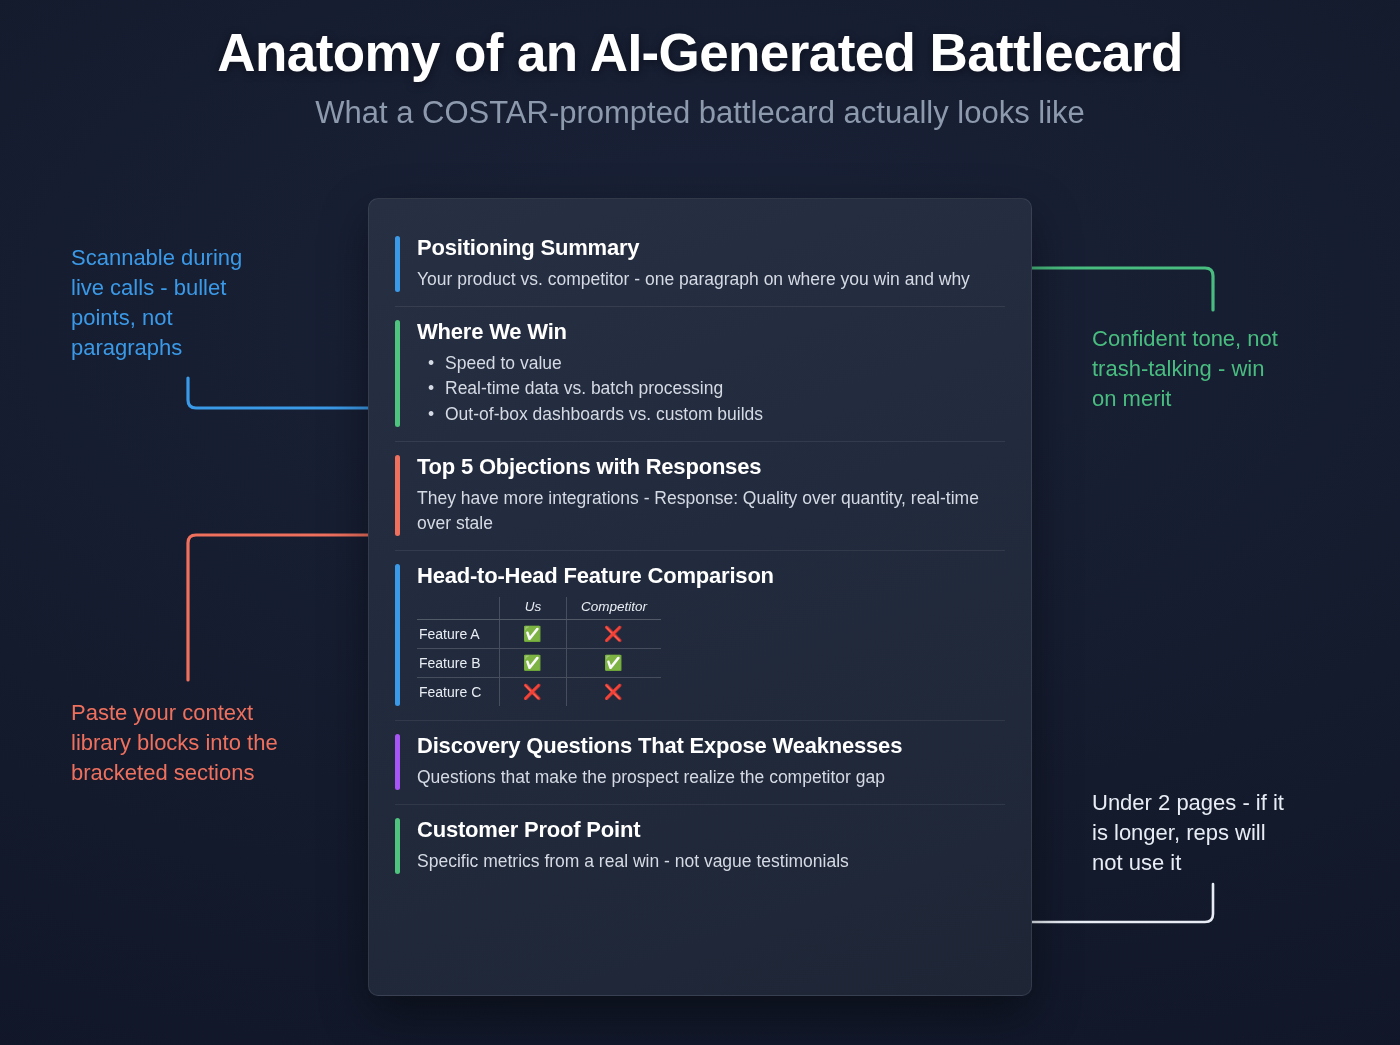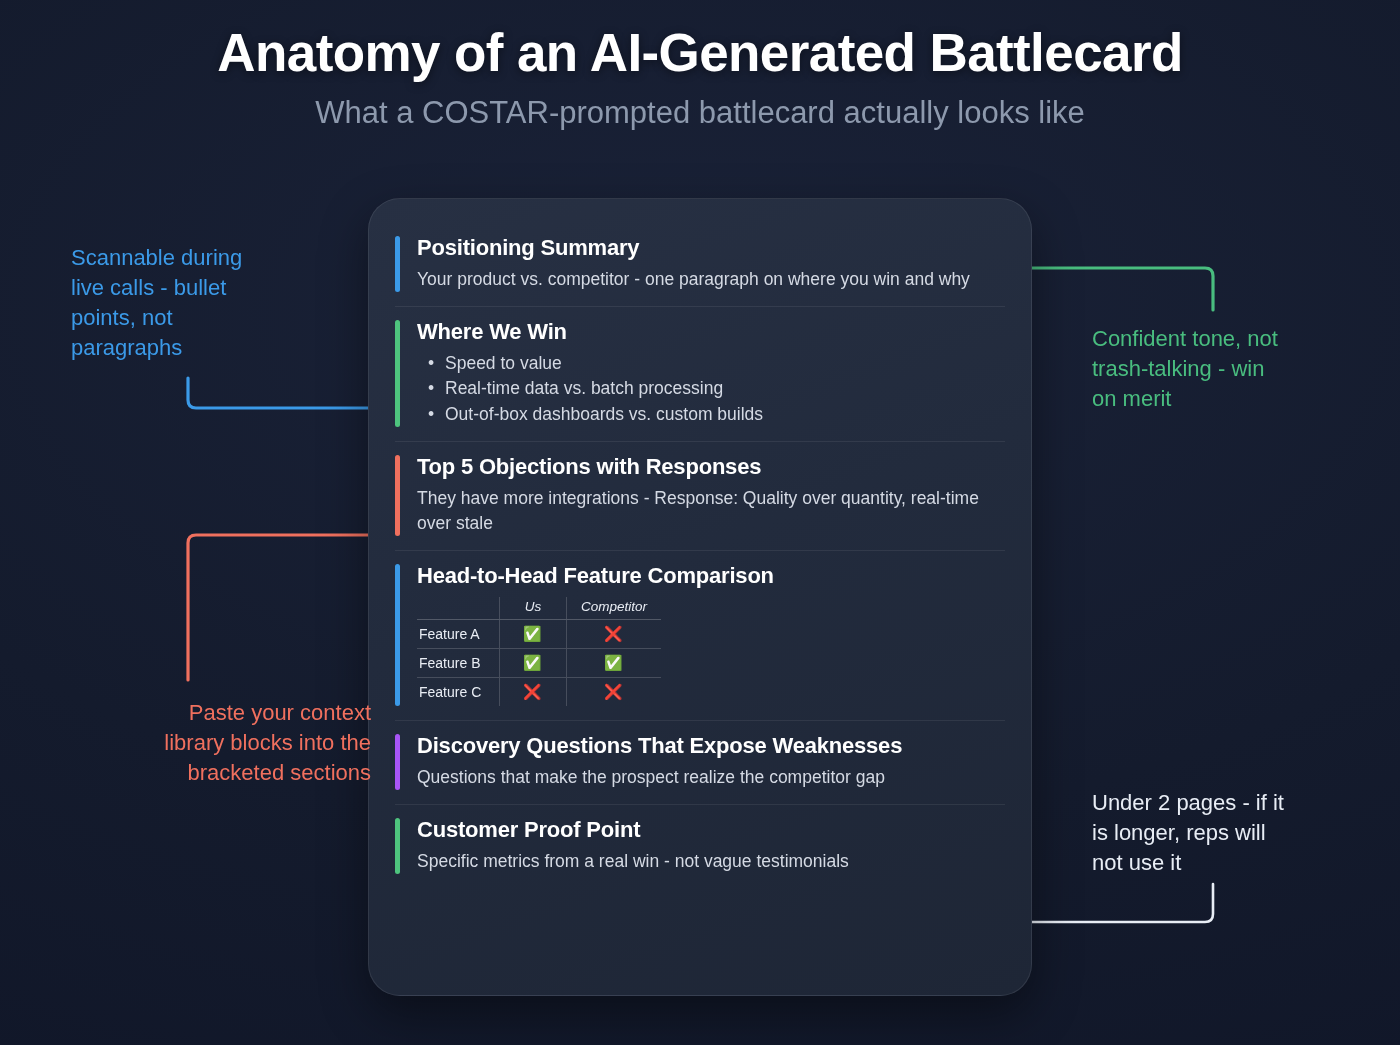--- a/index.html
+++ b/index.html
@@ -44,21 +44,21 @@
   
   .card {
     position: absolute;
     left: 368px;
     top: 198px;
     width: 664px;
     height: 798px;
     box-sizing: border-box;
     background: linear-gradient(160deg, #273043 0%, #222b3d 45%, #1e2636 100%);
     border: 1px solid rgba(255,255,255,0.085);
-    border-radius: 32px;
+    border-radius: 10px;
     box-shadow: 0 18px 48px rgba(0,0,0,0.42);
     padding: 24px 26px 24px 26px;
     overflow: hidden;
   }
 
   .section {
     position: relative;
     padding: 12px 0 14px 22px;
     border-bottom: 1px solid rgba(255,255,255,0.075);
   }
@@ -151,21 +151,21 @@
 
   
   .anno {
     position: absolute;
     font-size: 22px;
     line-height: 1.36;
     white-space: pre-line;
   }
   .anno-blue   { color: #3b9ae8; left: 71px;   top: 243px;  width: 290px; }
   .anno-green  { color: #49bd7f; left: 1092px; top: 324px;  width: 285px; }
-  .anno-red    { color: #f0705e; left: 71px;   top: 698px;  width: 300px; text-align: right; }
+  .anno-red    { color: #f0705e; left: 71px;   top: 698px;  width: 300px; }
   .anno-white  { color: #e8edf5; left: 1092px; top: 788px;  width: 285px; }
 
   svg.connectors {
     position: absolute;
     left: 0; top: 0;
     width: 1400px; height: 1045px;
     pointer-events: none;
   }
 </style>
 </head>

